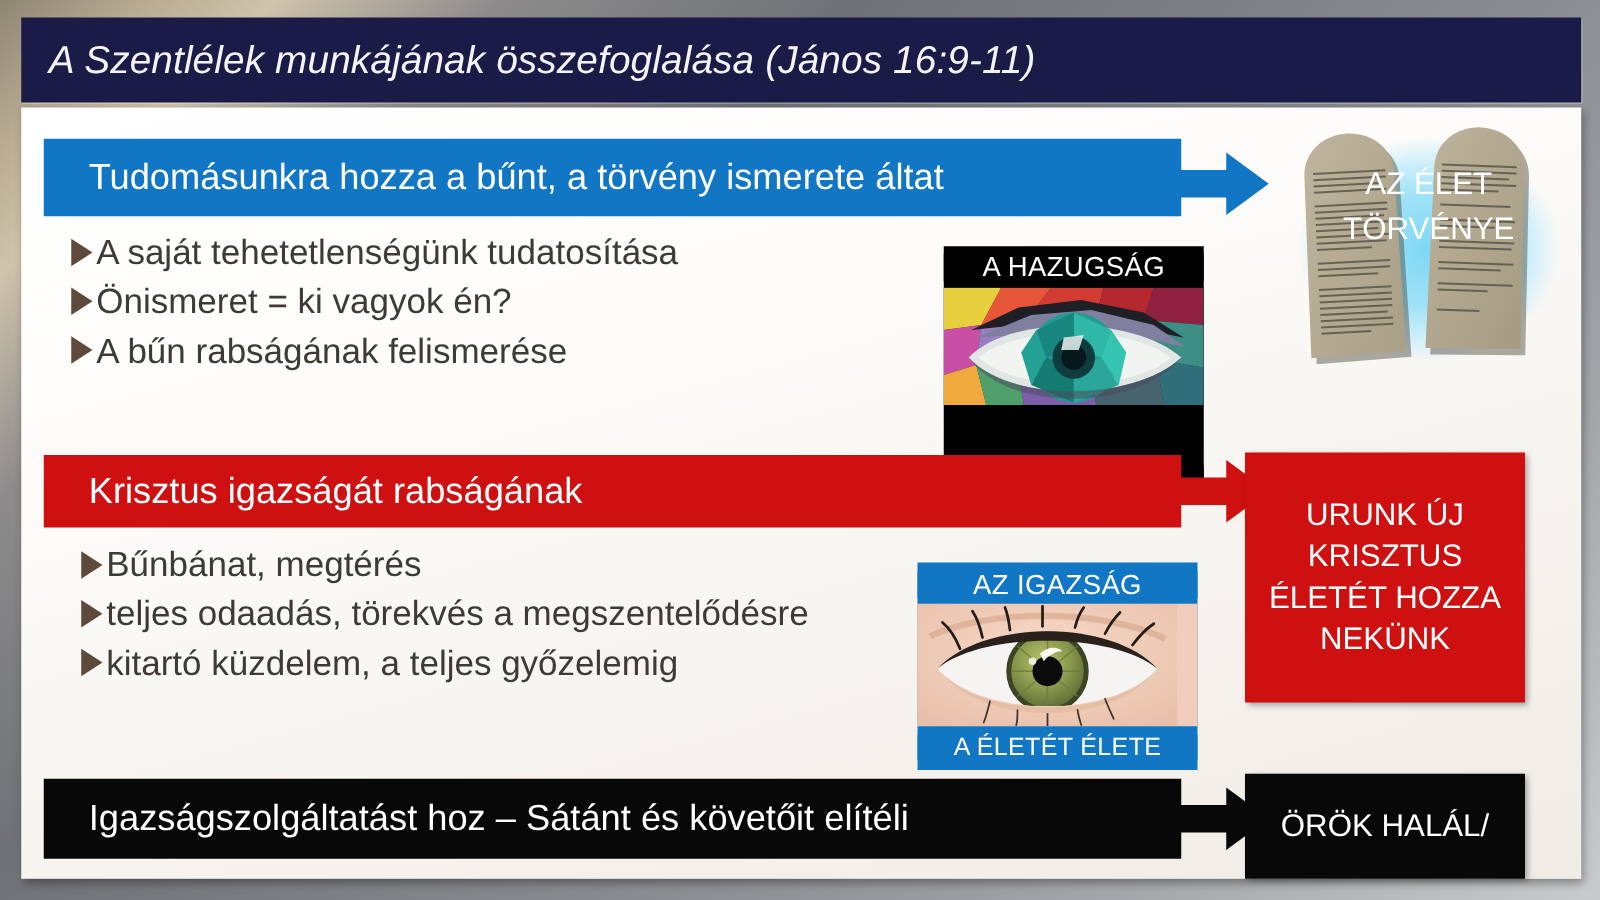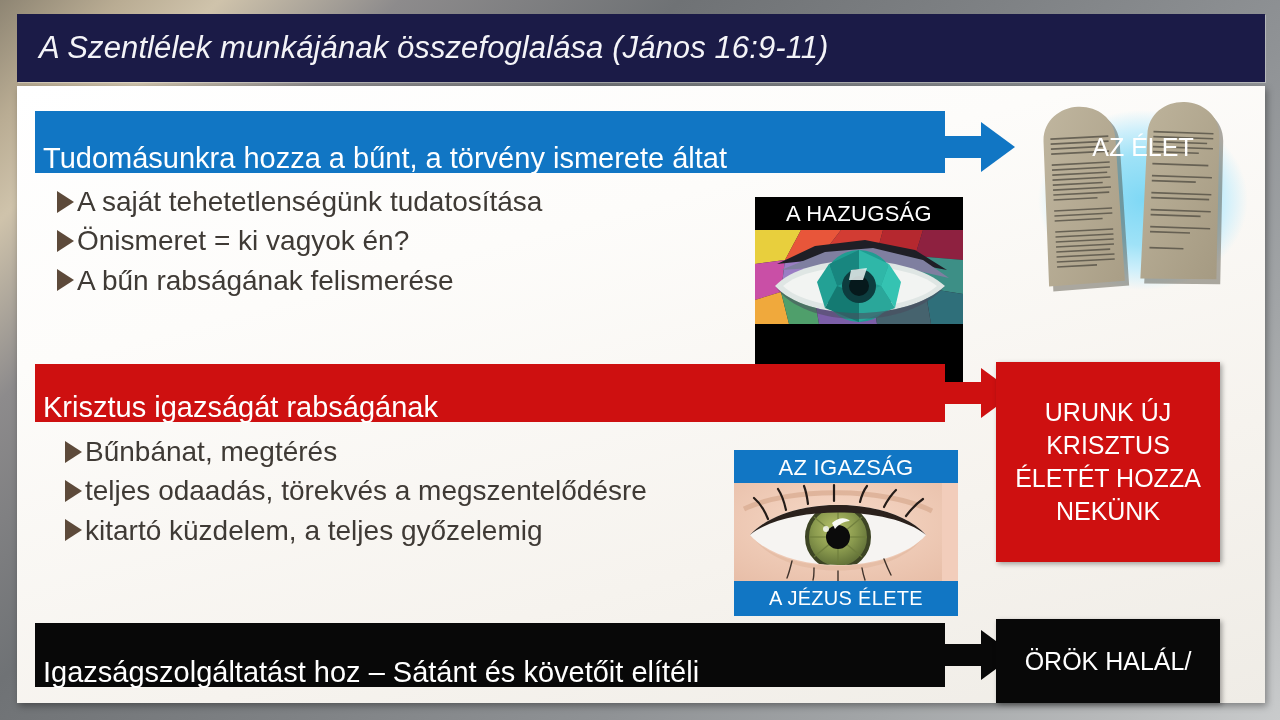--- a/index.html
+++ b/index.html
@@ -44,23 +44,23 @@
     left: 17px; top: 86px;
     width: 1248px; height: 617px;
     background: linear-gradient(165deg, #ffffff 0%, #fdfcfa 30%, #f6f3ee 70%, #efece6 100%);
     box-shadow: 2px 3px 7px rgba(0,0,0,0.35);
   }
 
   
   .banner {
     position: absolute;
     display: flex;
-    align-items: flex-end;
+    align-items: center;
     box-sizing: border-box;
-    padding-left: 8px;
+    padding-left: 36px;
   }
   .banner-text {
     color: #ffffff;
     font-size: 29px;
     line-height: 1;
     white-space: nowrap;
   }
   #banner-blue  { left: 18px; top: 25px;  width: 910px; height: 62px; background: #1176c4; }
   #banner-red   { left: 18px; top: 278px; width: 910px; height: 58px; background: #ce1010; }
   #banner-black { left: 18px; top: 537px; width: 910px; height: 64px; background: #080808; }
@@ -369,20 +369,21 @@
             <rect x="134" y="118" width="60" height="1.6"></rect>
               <rect x="134" y="123" width="50" height="1.6"></rect>
             <rect x="134" y="135" width="60" height="1.6"></rect>
               <rect x="134" y="140" width="40" height="1.6"></rect>
             <rect x="134" y="156" width="34" height="1.6"></rect>
           </g>
         </g>
       </svg>
       <div class="overlay-text">
         <div class="nowrap">AZ ÉLET</div>
+        <div class="nowrap">TÖRVÉNYE</div>
       </div>
     </div>
 
     <div class="banner" id="banner-red">
       <span class="banner-text">Krisztus igazságát rabságának</span>
     </div>
 
     <div class="arrow" id="arrow-red">
       <span class="shaft"></span>
       <span class="head"></span>
@@ -459,21 +460,21 @@
           <path d="M20,56 C54,92 154,92 188,56 C154,98 54,98 20,56 Z" fill="#e3b9a2" opacity="0.75"></path>
           <g stroke="#2e241e" stroke-width="1.4" fill="none" stroke-linecap="round" opacity="0.9">
             <path d="M58,78 C56,86 55,90 53,95"></path>
             <path d="M80,85 C80,91 80,94 79,97"></path>
             <path d="M104,88 C104,93 104,95 104,98"></path>
             <path d="M128,85 C129,91 130,94 131,97"></path>
             <path d="M150,76 C153,84 155,88 157,92"></path>
           </g>
         </svg>
       </div>
-      <div class="cap cap-bot">A JÉZUS ÉLETE</div>
+      <div class="cap cap-bot">A ÉLETÉT ÉLETE</div>
     </div>
 
     <div class="side-box" id="box-krisztus">
       <div class="line">URUNK ÚJ</div>
       <div class="line">KRISZTUS</div>
       <div class="line">ÉLETÉT HOZZA</div>
       <div class="line">NEKÜNK</div>
     </div>
 
     <div class="banner" id="banner-black">

